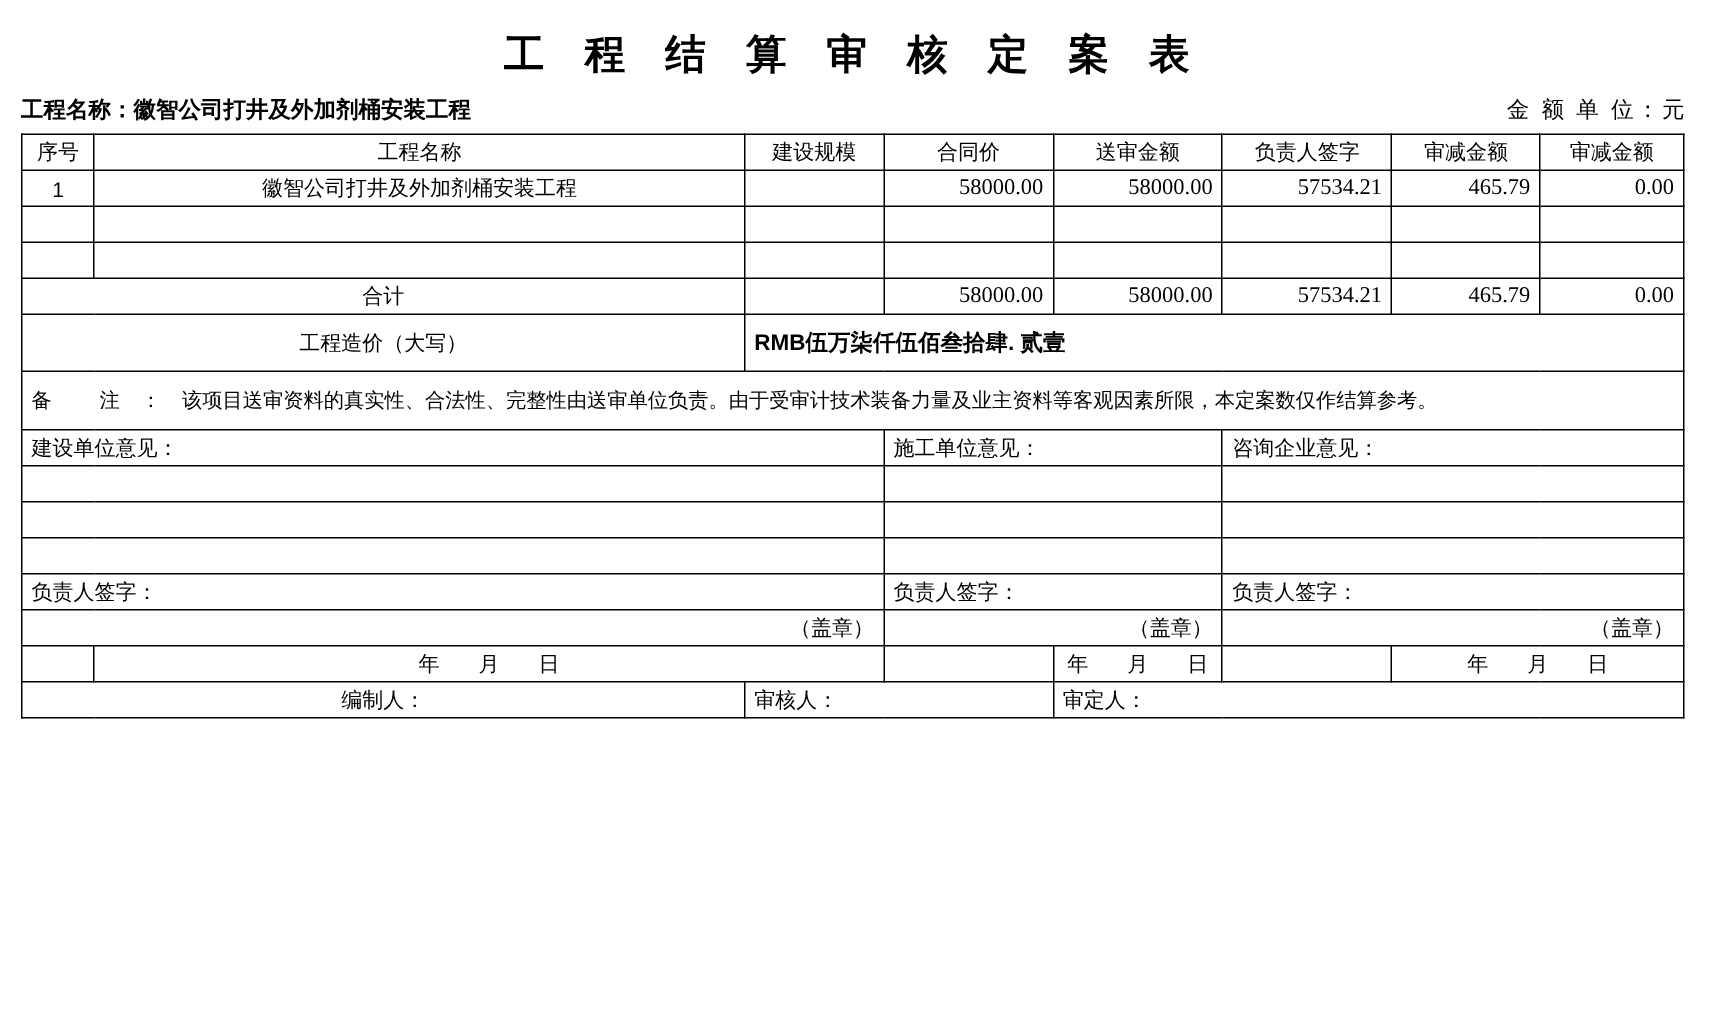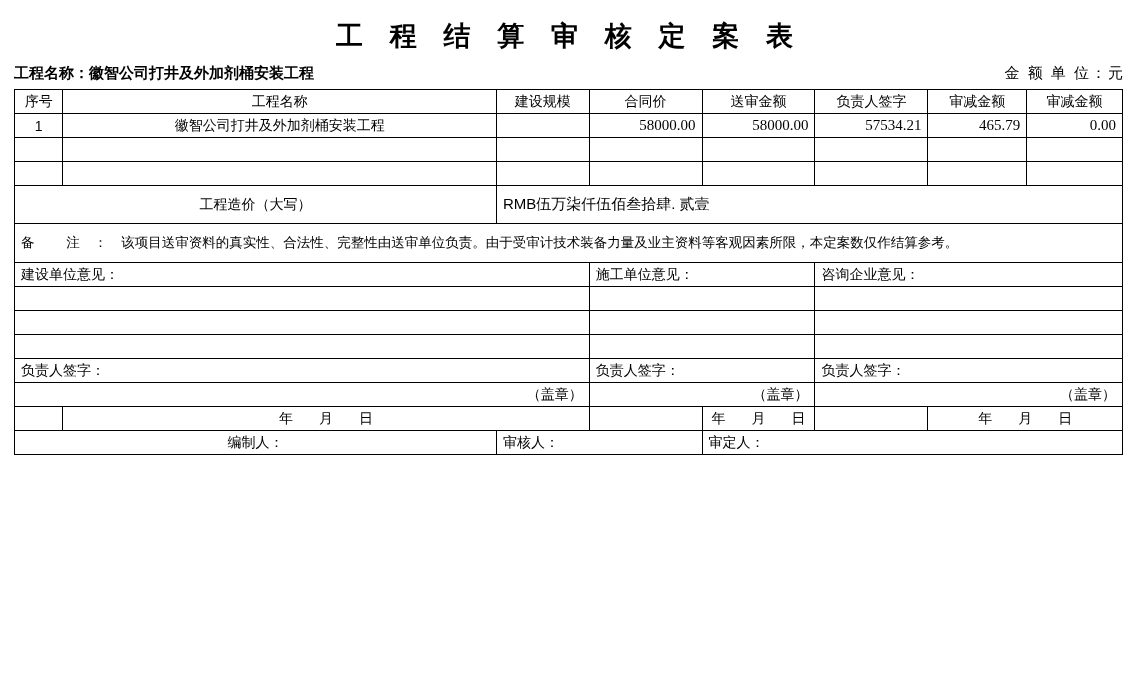--- a/index.html
+++ b/index.html
@@ -64,21 +64,21 @@
   .hdr td {
     text-align: center;
     height: 38px;
     font-size: 14px;
   }
   .rowtall td { height: 40px; }
   .rowmid td { height: 28px; }
   .num { font-family: "Liberation Serif", "DejaVu Serif", serif; font-size: 15px; }
   .total-label { text-align: center; }
   .bigcap {
-    font-weight: normal;
+    font-weight: bold;
     font-size: 15px;
     margin-left: 20px;
   }
   .notecell {
     font-size: 13.5px;
     height: 34px;
     line-height: 34px;
     white-space: nowrap;
   }
   .note-lbl { letter-spacing: 14px; }
@@ -157,20 +157,29 @@
         <td class="c-center"></td>
         <td class="c-center"></td>
         <td class="c-center"></td>
         <td class="c-right num"></td>
         <td class="c-right num"></td>
         <td class="c-right num"></td>
         <td class="c-right num"></td>
         <td class="c-right num"></td>
       </tr>
 
+      <tr class="rowmid">
+        <td class="total-label" colspan="2">合计</td>
+        <td class="c-center"></td>
+        <td class="c-right num">58000.00</td>
+        <td class="c-right num">58000.00</td>
+        <td class="c-right num">57534.21</td>
+        <td class="c-right num">465.79</td>
+        <td class="c-right num">0.00</td>
+      </tr>
 
       <tr>
         <td class="c-center" colspan="2" style="height:38px;">工程造价（大写）</td>
         <td class="c-left bigcap" colspan="6" style="height:38px;">RMB伍万柒仟伍佰叁拾肆. 贰壹</td>
       </tr>
 
       <tr>
         <td class="notecell" colspan="8"><span class="note-lbl">备      注：</span><span>该项目送审资料的真实性、合法性、完整性由送审单位负责。由于受审计技术装备力量及业主资料等客观因素所限，本定案数仅作结算参考。</span></td>
       </tr>
 

